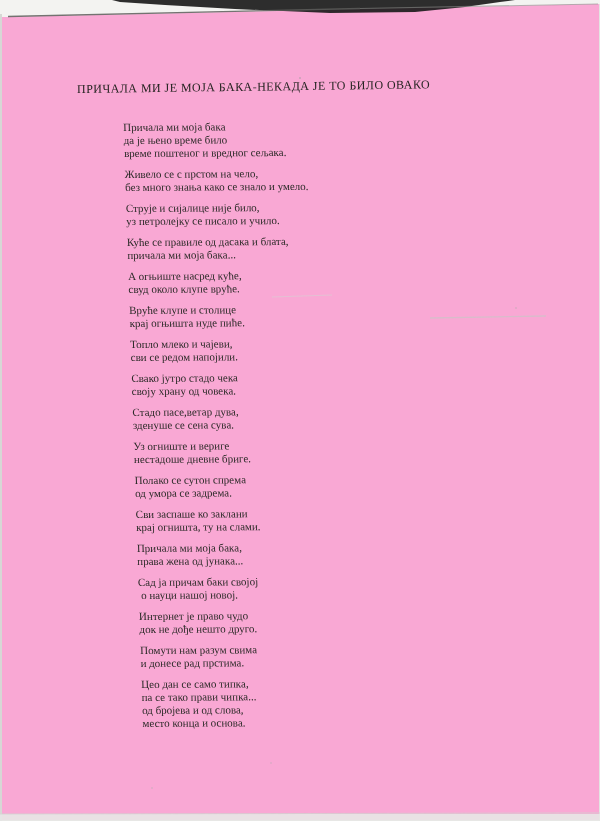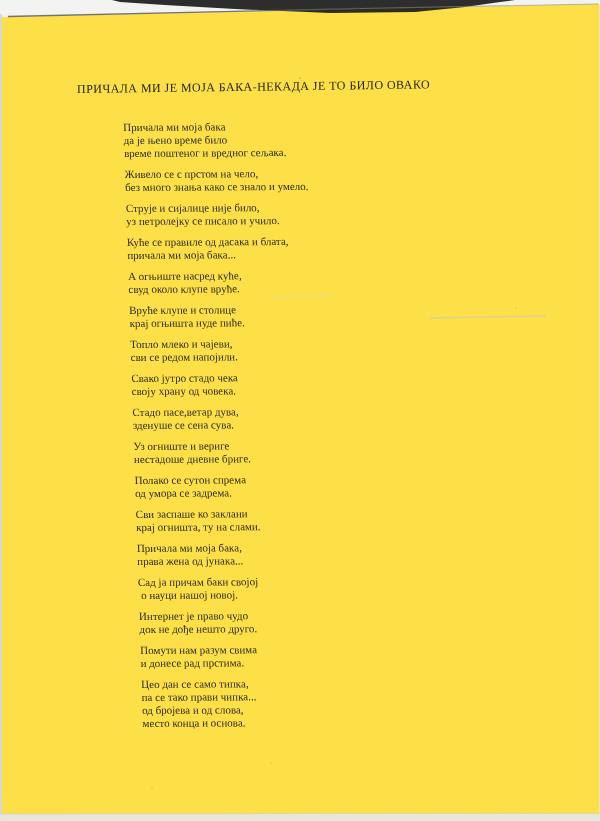--- a/index.html
+++ b/index.html
@@ -3,21 +3,21 @@
 <meta charset="utf-8">
 <style>
   html,body{margin:0;padding:0;}
   body{
     width:600px;height:821px;position:relative;overflow:hidden;
     background:#f2f2f0;
     font-family:"Liberation Serif", serif;
   }
   .page{
     position:absolute;inset:0;
-    background:#fde047;
+    background:#f9a8d4;
     box-shadow:inset 0 0 0 1px #e4e4e2;
   }
   .scan-overlay{
     position:absolute;left:0;top:0;width:600px;height:821px;
     pointer-events:none;
   }
   .doc-title{
     position:absolute;left:77px;top:82px;
     font-size:12px;letter-spacing:0.45px;
     color:#262422;white-space:nowrap;

